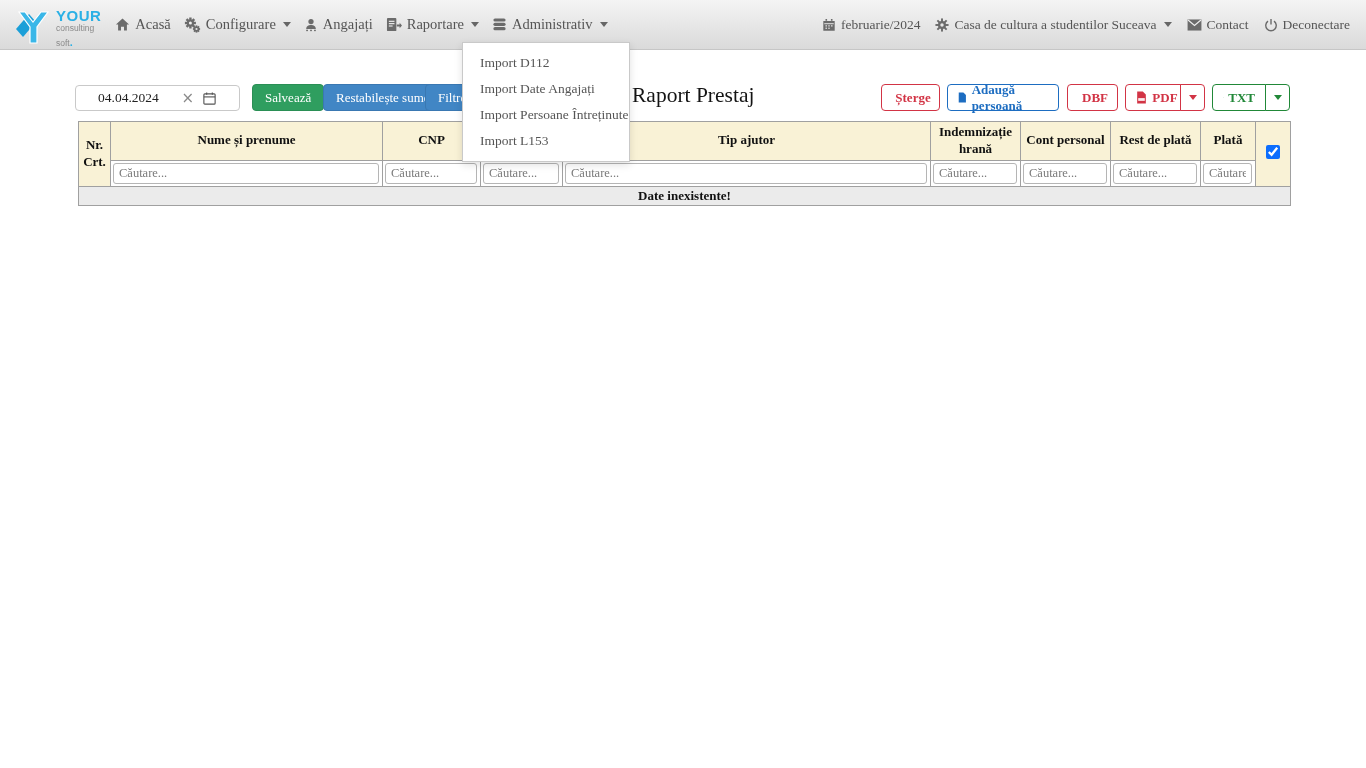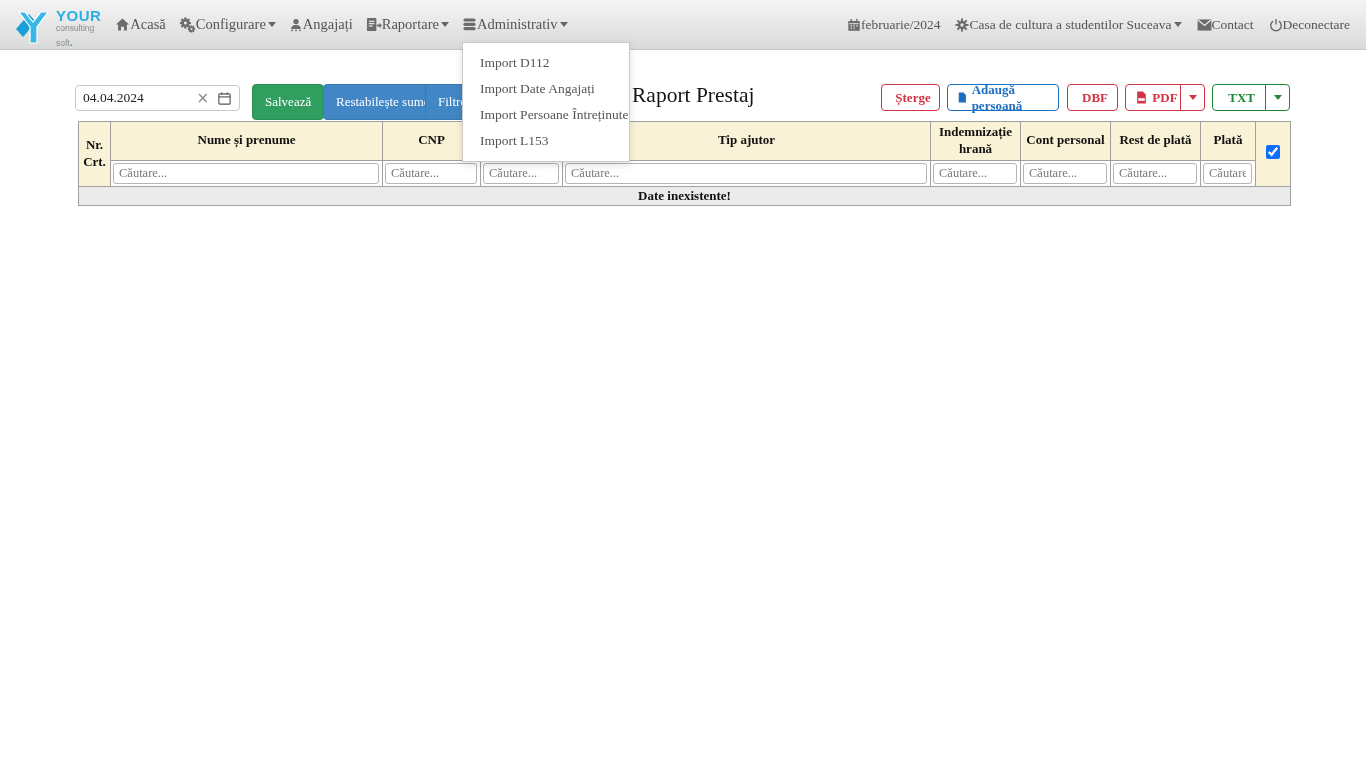--- a/index.html
+++ b/index.html
@@ -13,45 +13,45 @@
             display:flex; align-items:center; }
   .logo { display:flex; align-items:center; margin-left:12px; cursor:pointer;margin-top:8px; }
   .logo-text { margin-left:4px; font-family:"Liberation Sans", sans-serif; line-height:1; }
   .logo-t1 { display:block; font-size:15px; font-weight:bold; color:#2bb0e5; letter-spacing:.5px; }
   .logo-t2 { display:block; font-size:8.5px; color:#8a8a8a; margin-top:1px; }
   .logo-t3 { display:inline; font-size:8.5px; color:#8a8a8a; }
   .logo-dot { display:inline; font-size:11px; font-weight:bold; color:#2bb0e5; }
 
   .menu { display:flex; align-items:center; gap:13px; margin-left:14px; }
   .menu.right { margin-left:auto; margin-right:16px; gap:15px; }
-  .nav-item { display:flex; align-items:center; color:#555;
+  .nav-item { display:flex; align-items:center; gap:5px; color:#555;
               font-size:14.5px; cursor:pointer; white-space:nowrap; }
   .menu.right .nav-item { font-size:13.5px; }
   .nav-item .ico { display:inline-flex; color:#6b6b6b; }
   .nav-item svg { display:block; }
   .caret { width:0; height:0; border-left:4px solid transparent; border-right:4px solid transparent;
            border-top:5px solid #666; margin-left:2px; }
 
   
   .dropdown { position:absolute; left:462px; top:42px; width:168px; background:#fff;
               border:1px solid #c9c9c9; box-shadow:0 3px 8px rgba(0,0,0,.12);
               padding:7px 0; z-index:60; }
   .dropdown-item { display:block; padding:5px 10px 5px 17px; font-size:13.5px; color:#555;
                    cursor:pointer; white-space:nowrap; }
 
   
   .datebox { position:absolute; left:75px; top:85px; width:165px; height:26px; background:#fff;
              border:1px solid #c9c9c9; border-radius:4px; display:flex; align-items:center;
-             padding:0 7px; font-size:13.5px; color:#222; z-index:10; }
+             padding:0 22px; font-size:13.5px; color:#222; z-index:10; }
   .datebox .val { flex:1; }
   .datebox .clear { color:#8a8a8a; font-size:15px; font-family:"DejaVu Sans",sans-serif;
                     cursor:pointer; margin-right:8px; line-height:1; }
   .datebox .cal { display:inline-flex; color:#555; cursor:pointer; }
 
-  .btn { position:absolute; top:84px; height:36px; border:none; border-radius:4px; color:#fff;
+  .btn { position:absolute; top:84px; height:27px; border:none; border-radius:4px; color:#fff;
          font-family:"Liberation Serif", serif; font-size:13px; padding:0 12px; cursor:pointer;
          white-space:nowrap; }
   .btn-green { background:#2f9e5f; border:1px solid #2a8f55; }
   .btn-blue  { background:#4186c5; border:1px solid #3a78b2; }
 
   .page-title { position:absolute; left:632px; top:83px; font-size:21.5px; color:#141414;
                 white-space:nowrap; z-index:10; }
 
   .obtn { position:absolute; top:84px; height:27px; background:#fff; border-radius:4px;
           display:flex; align-items:center; justify-content:center; gap:5px;

